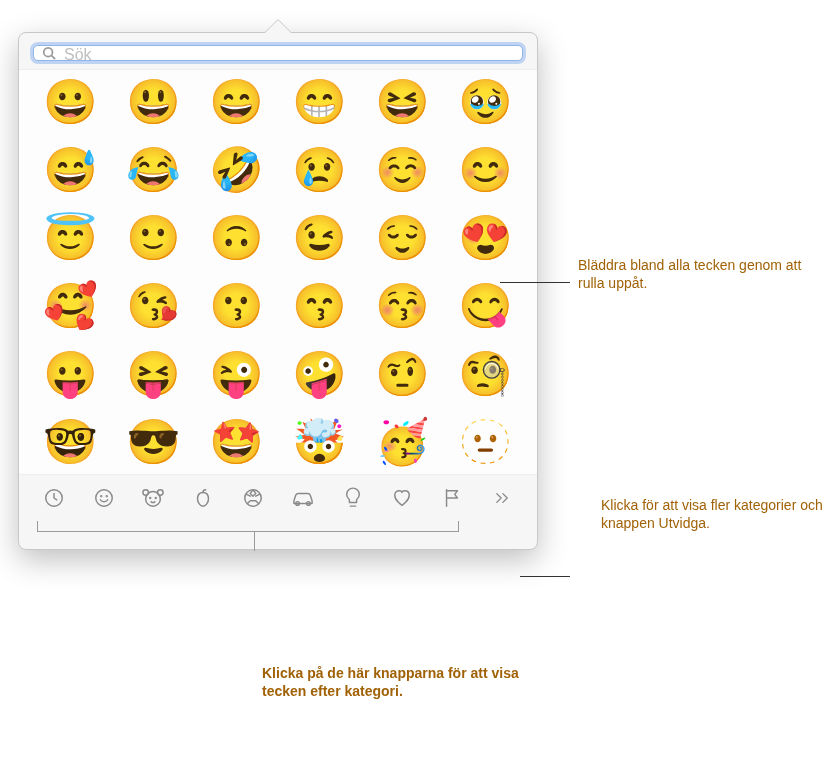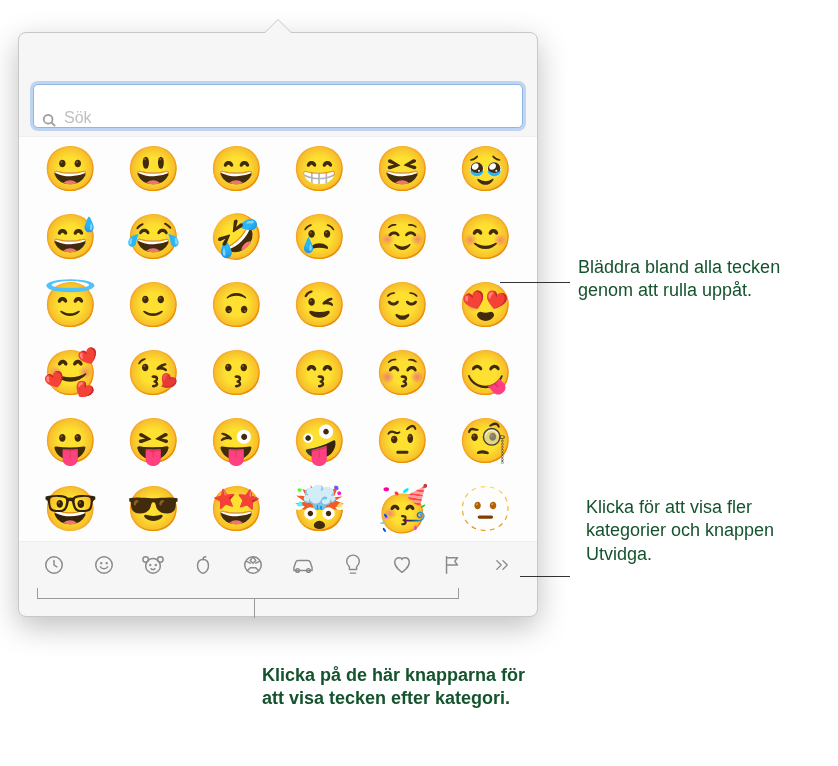--- a/index.html
+++ b/index.html
@@ -29,29 +29,28 @@
     border-left: 14px solid transparent;
     border-right: 14px solid transparent;
     border-bottom: 14px solid #f6f6f6;
     filter: drop-shadow(0 -1px 0 #c8c8c8);
   }
   .search-wrap {
     padding: 12px 14px 8px 14px;
   }
   .search-field {
     display: flex;
-    align-items: flex-end;
+    align-items: flex-start;
     background: #fff;
     border: 1px solid #8fb6e6;
     border-radius: 5px;
     box-shadow: 0 0 0 3px rgba(88,150,236,0.35);
-    height: 44px;
+    height: 16px;
     padding: 0 8px;
     gap: 8px;
-    margin-top: 39px;
   }
   .search-field svg { flex: 0 0 auto; }
   .search-input {
     flex: 1;
     border: none;
     outline: none;
     font-size: 16px;
     color: #333;
     background: transparent;
   }
@@ -106,22 +105,22 @@
   .bracket .br { right: 0; }
   .bracket .bh {
     position: absolute; top: 10px; left: 0; right: 0; height: 1px; background: #9a9a9a;
   }
   .bracket .bstem {
     position: absolute; top: 10px; left: 50%; width: 1px; height: 20px; background: #9a9a9a;
   }
 
   .callout {
     position: absolute;
-    font-size: 18px;
-    color: #14532d;
+    font-size: 14px;
+    color: #a16207;
     line-height: 1.3;
     max-width: 250px;
   }
   .callout-line {
     position: absolute;
     background: #333;
     height: 1px;
   }
 </style>
 </head>
@@ -250,16 +249,16 @@
     <div class="bl"></div>
       <div class="br" style="right:60px"></div>
     <div class="bh" style="right:60px"></div>
     <div class="bstem" style="left:45%"></div>
   </div>
 </div>
 
 <div class="callout" style="left:578px; top:256px;">Bläddra bland alla tecken genom att rulla uppåt.</div>
 <div class="callout-line" style="left:500px; top:282px; width:70px;"></div>
 
-<div class="callout" style="left:586px; top:496px;">Klicka för att visa fler kategorier och knappen Utvidga.</div>
+<div class="callout" style="left:601px; top:496px;">Klicka för att visa fler kategorier och knappen Utvidga.</div>
 <div class="callout-line" style="left:520px; top:576px; width:50px;"></div>
 
 <div class="callout" style="left:262px; top:664px; max-width:280px;font-weight:bold;">Klicka på de här knapparna för att visa tecken efter kategori.</div>
 
 </body></html>

